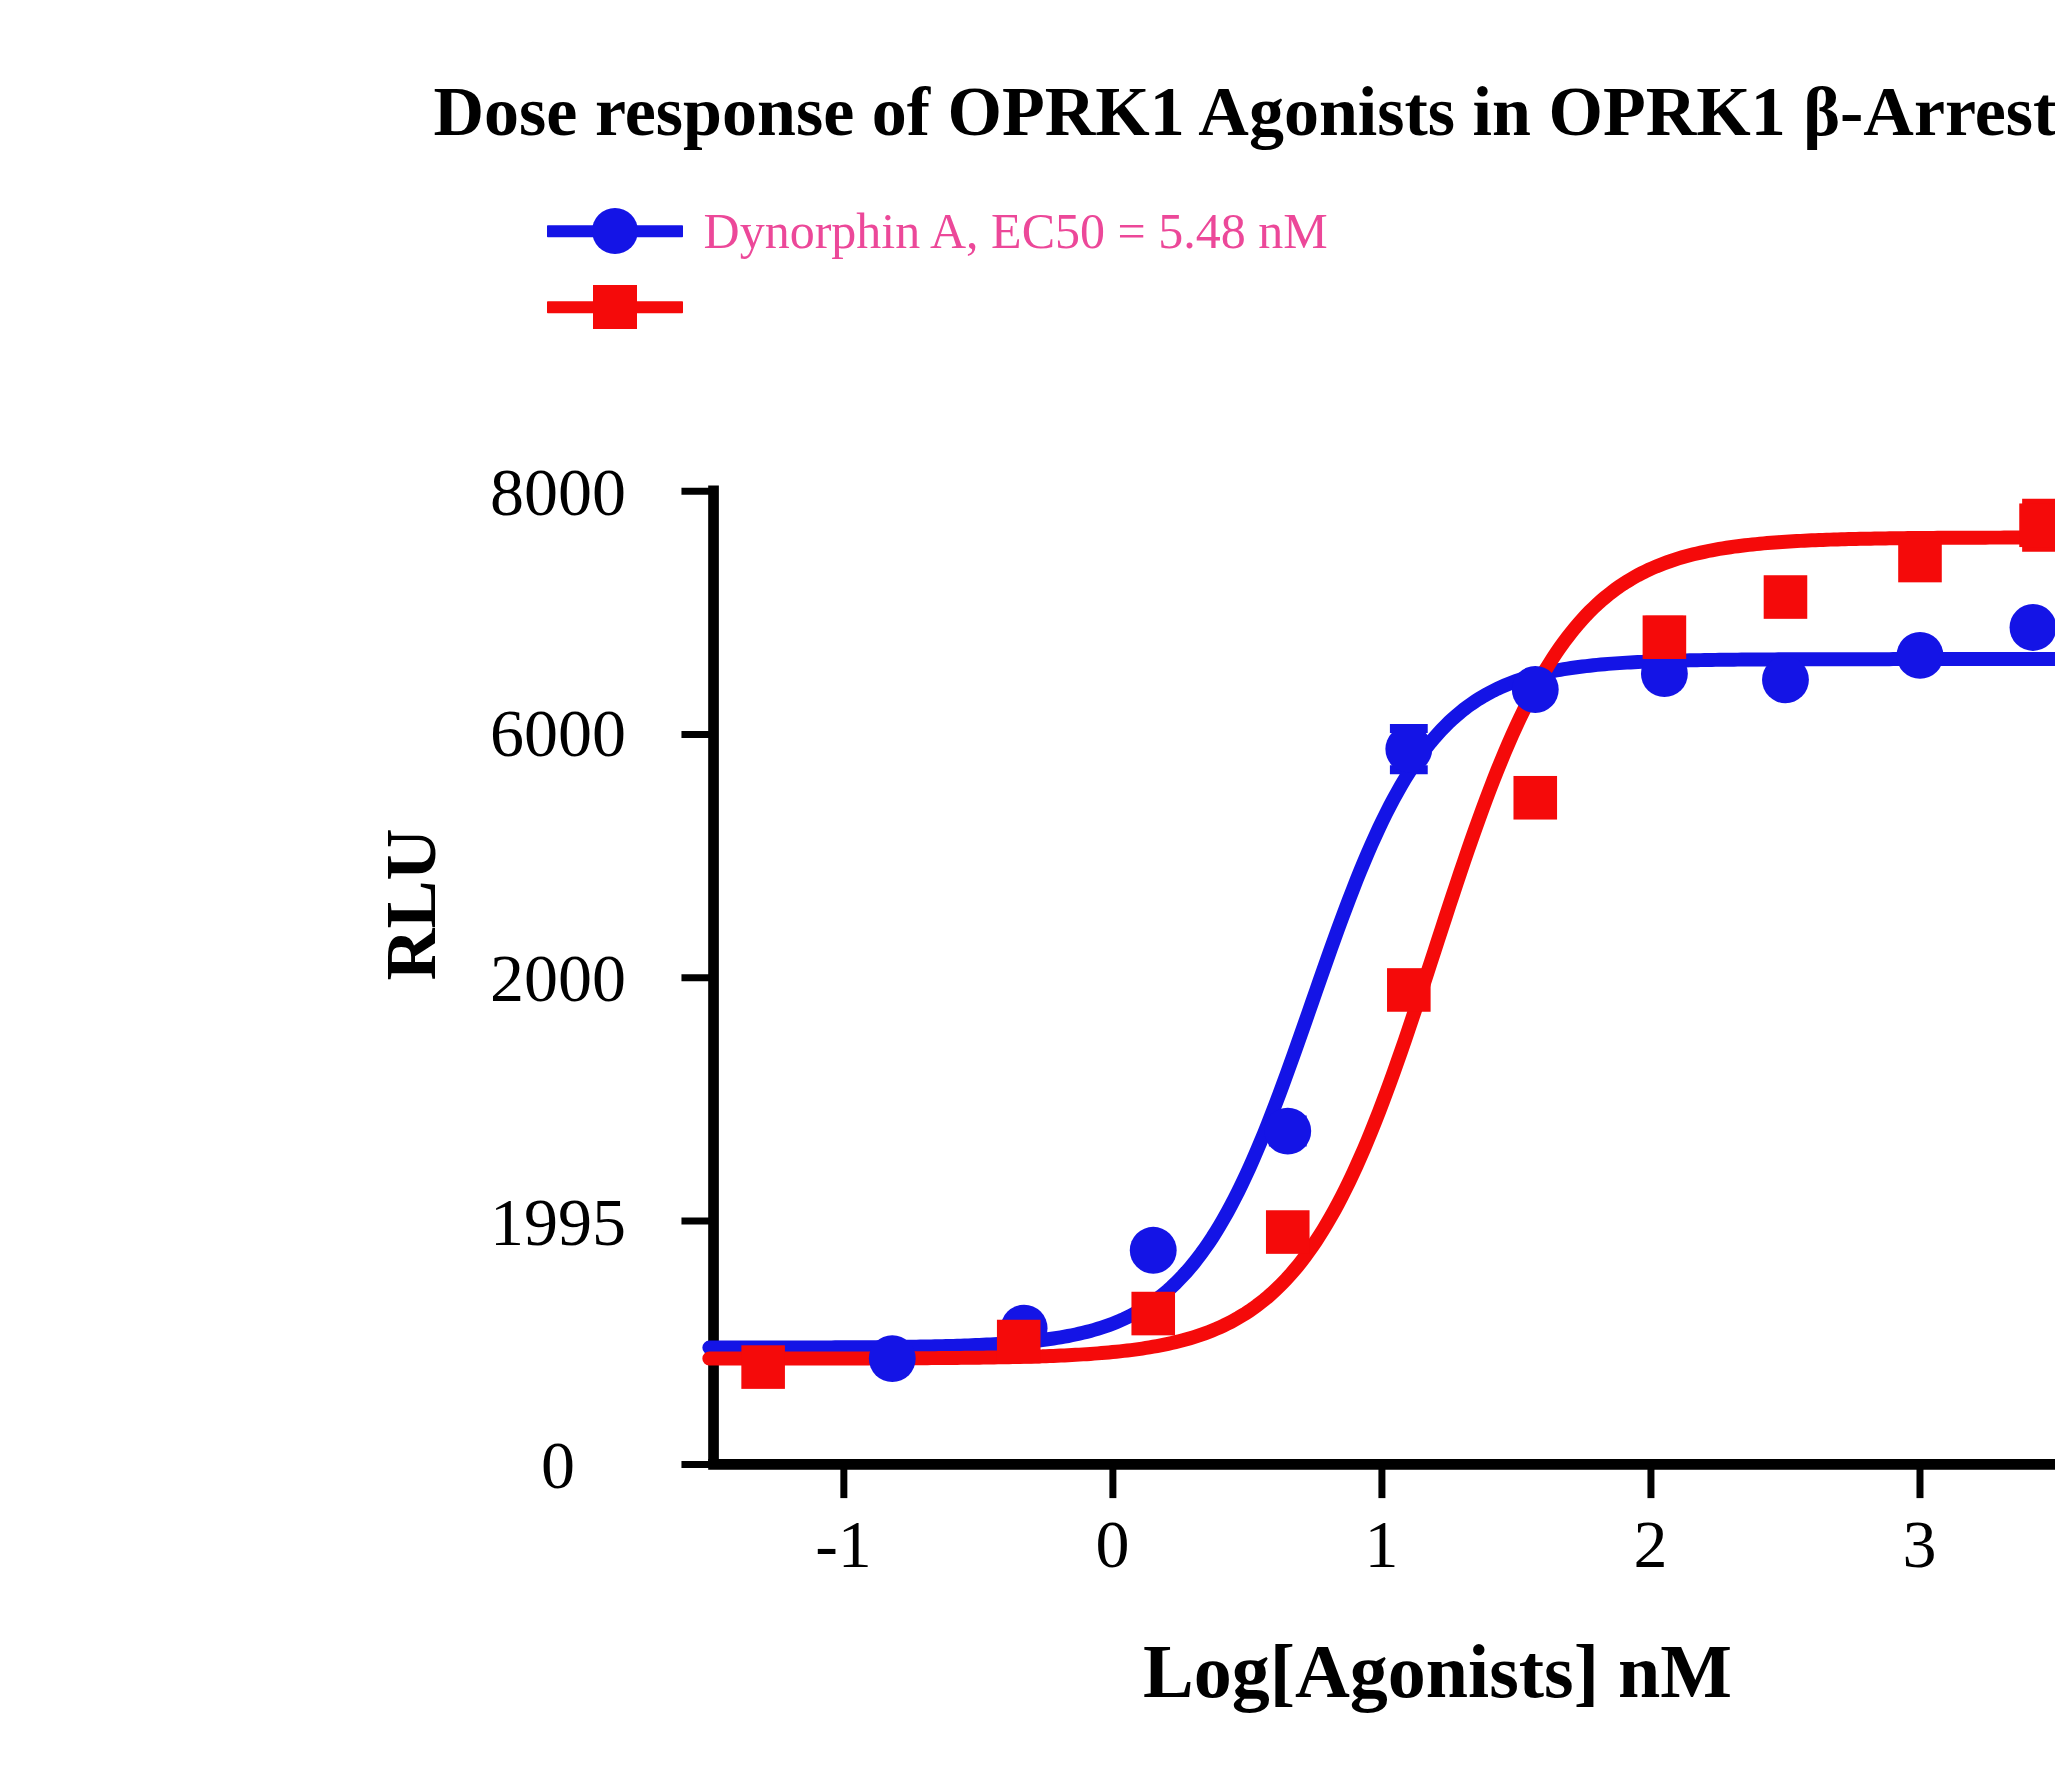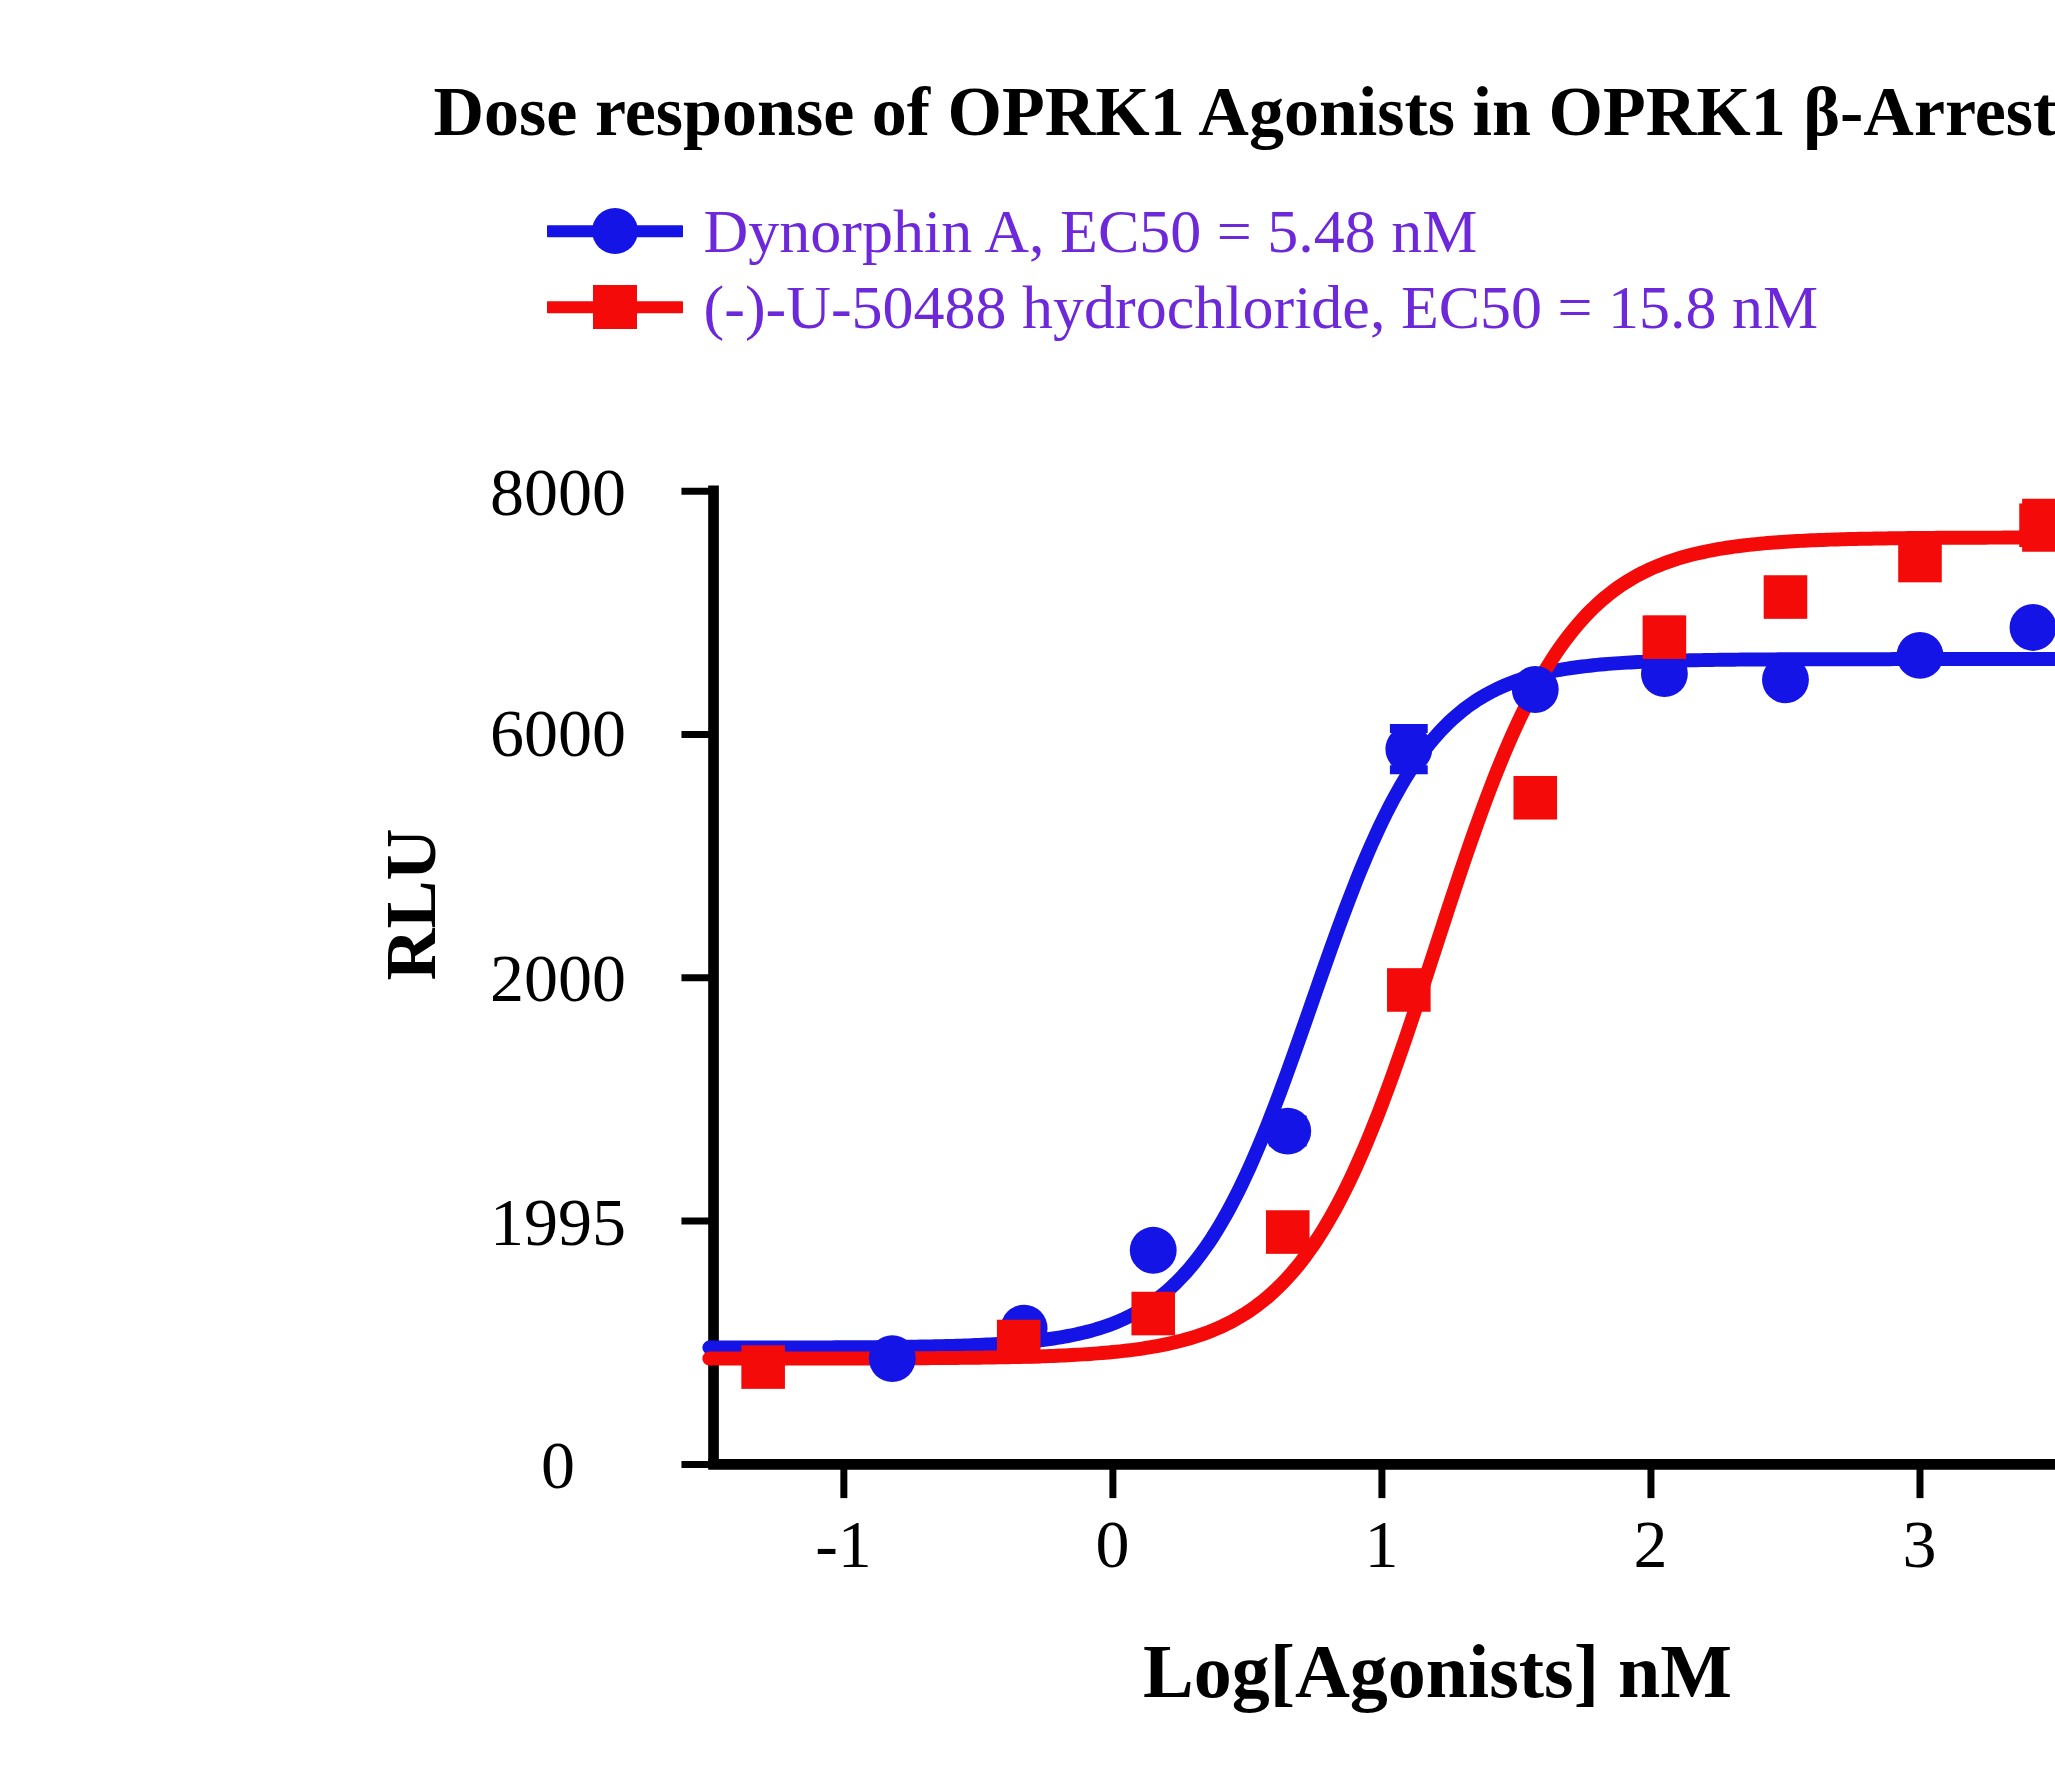--- a/index.html
+++ b/index.html
@@ -13,21 +13,21 @@
   }
 
   .legend{position:absolute; left:547px; top:193px; width:1809px;}
   .legend-row{display:flex; align-items:center; height:76px;}
   .legend-mark{position:relative; width:136px; height:49px; flex:none;}
   .legend-mark .lm-line{position:absolute; left:0; top:50%; transform:translateY(-50%);
       width:136px; height:11.5px; border-radius:0.8px;}
   .legend-mark .lm-sym{position:absolute; left:50%; top:50%; transform:translate(-50%,-50%);}
   .lm-circle{width:46px;height:46px;border-radius:50%;}
   .lm-square{width:44px;height:44px;}
-  .legend-label{font-family:"Liberation Serif",serif; font-size:62px; color:#6d28d9;
+  .legend-label{font-family:"Liberation Serif",serif; font-size:50px; color:#ec4899;
       white-space:nowrap; padding-left:20.6px;}
 
   .plot-area{position:absolute; left:0; top:0; width:2875px; height:1790px;}
   .ylabel{
     position:absolute; left:411px; top:863px; transform:rotate(-90deg) translateX(-50%);
     transform-origin:left center;
     font-family:"Liberation Serif",serif;font-weight:bold;font-size:72px;color:#000;
     white-space:nowrap;
   }
   .ytick-label{position:absolute; text-align:center; width:230px;
@@ -51,21 +51,20 @@
         <span class="lm-line" style="background:#1414E6"></span>
         <span class="lm-sym lm-circle" style="background:#1414E6"></span>
       </span>
       <span class="legend-label">Dynorphin A, EC50 = 5.48 nM</span>
     </div>
     <div class="legend-row">
       <span class="legend-mark">
         <span class="lm-line" style="background:#F50A0A"></span>
         <span class="lm-sym lm-square" style="background:#F50A0A"></span>
       </span>
-      <span class="legend-label">(-)-U-50488 hydrochloride, EC50 = 15.8 nM</span>
     </div>
   </div>
 
   <div class="plot-area">
     <svg class="chart" id="chart-svg" width="2875" height="1790" viewBox="0 0 6992 4354">
         <line x1="1735" y1="1180.8000000000002" x2="1735" y2="3562" stroke="#000" stroke-width="26"></line>
         <line x1="1722" y1="3562" x2="5330" y2="3562" stroke="#000" stroke-width="26"></line>
         <line x1="1657" y1="3562" x2="1735" y2="3562" stroke="#000" stroke-width="17"></line>
         <line x1="1657" y1="2970.2" x2="1735" y2="2970.2" stroke="#000" stroke-width="17"></line>
         <line x1="1657" y1="2378.4" x2="1735" y2="2378.4" stroke="#000" stroke-width="17"></line>

